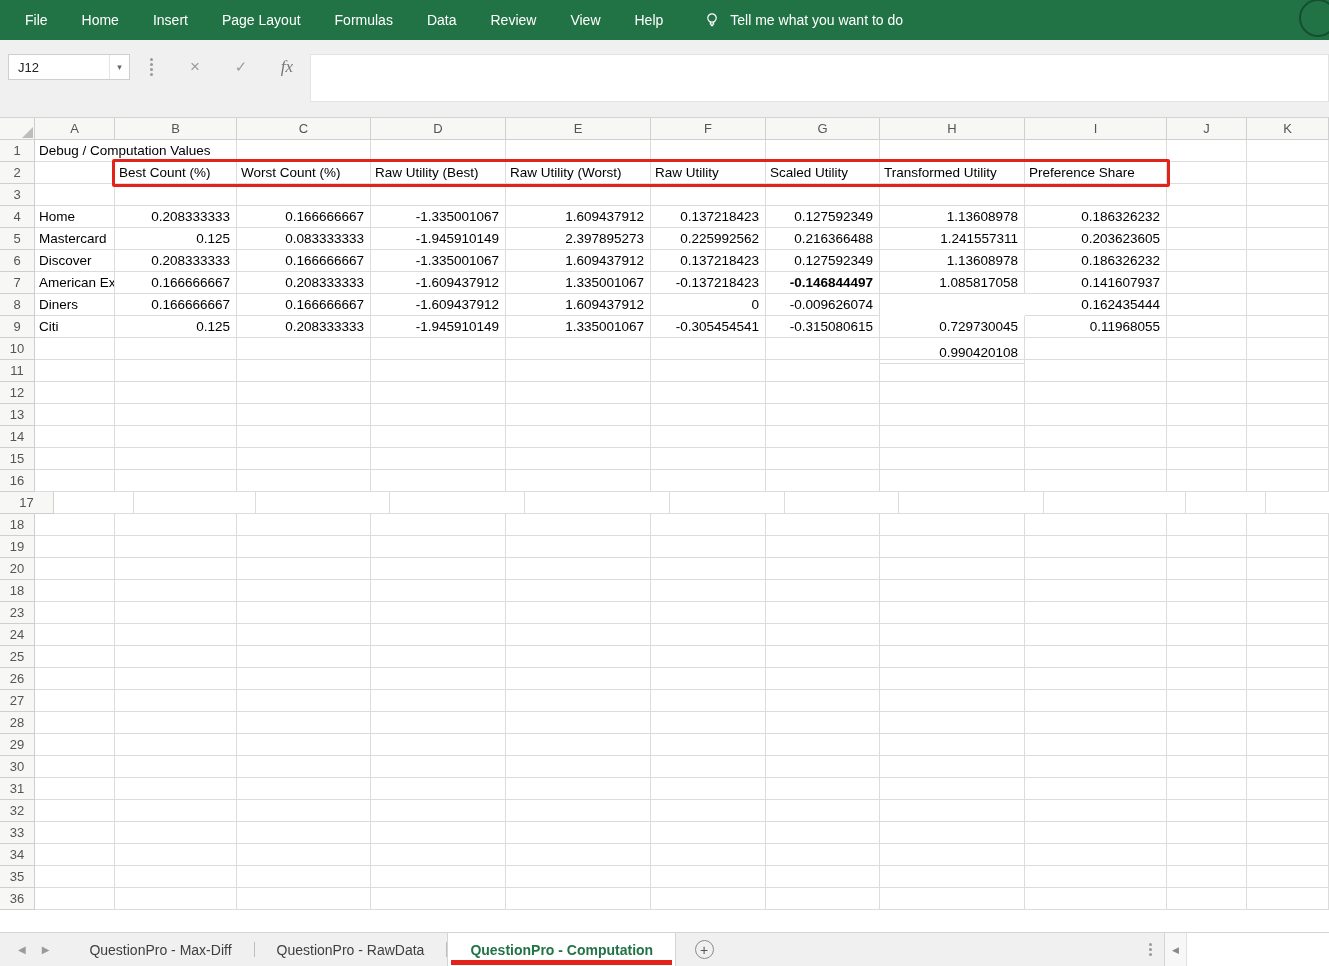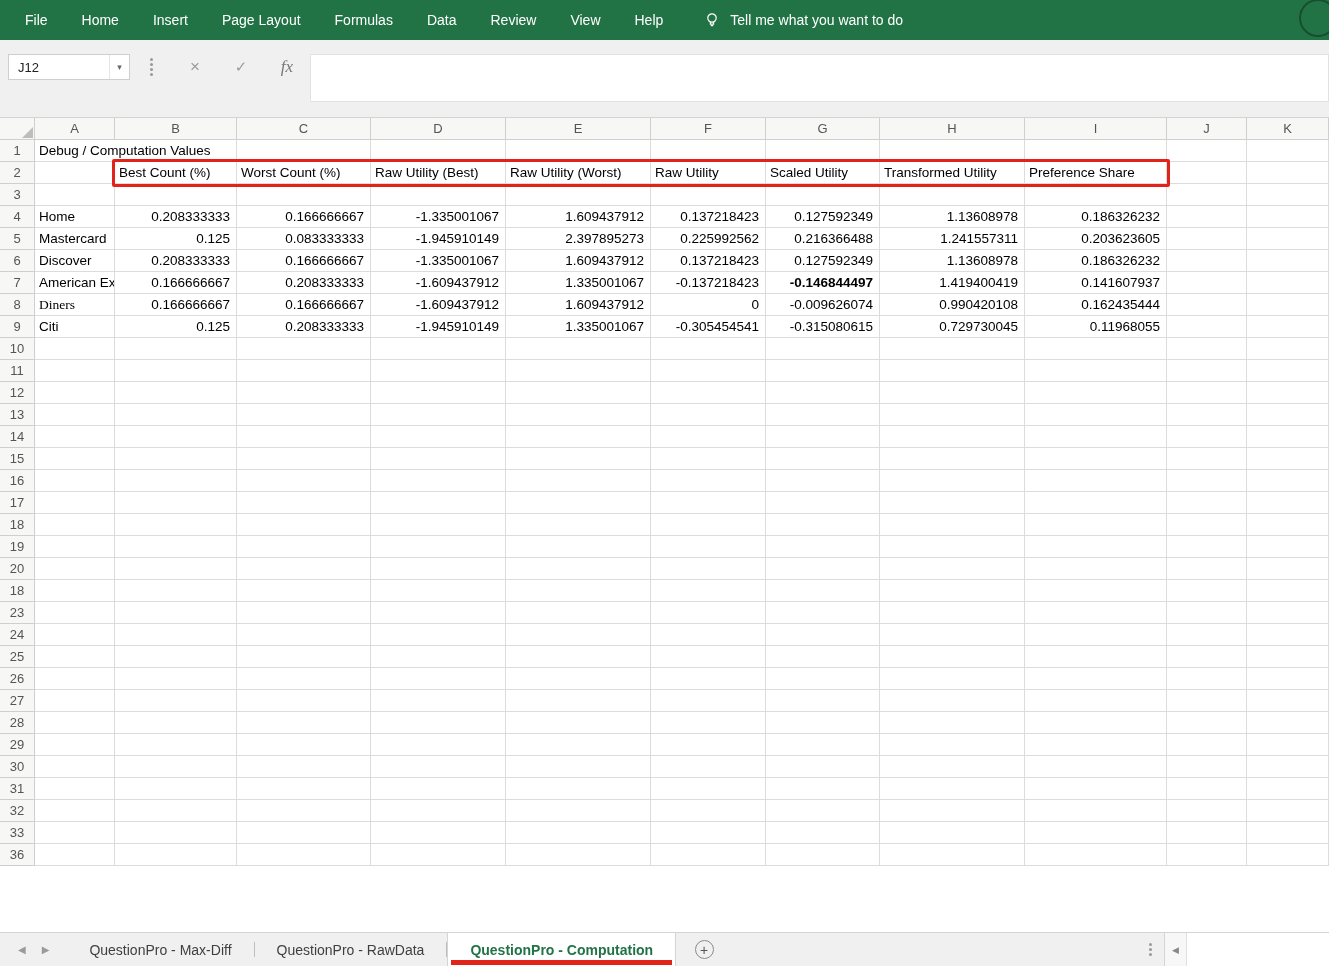--- a/index.html
+++ b/index.html
@@ -198,35 +198,35 @@
     </div>
     <div class="grid-row">
       <div class="hcell" style="width: 35px;">7</div>
       <div class="cell" style="width: 80px;">American Express</div>
       <div class="cell num" style="width: 122px;">0.166666667</div>
       <div class="cell num" style="width: 134px;">0.208333333</div>
       <div class="cell num" style="width: 135px;">-1.609437912</div>
       <div class="cell num" style="width: 145px;">1.335001067</div>
       <div class="cell num" style="width: 115px;">-0.137218423</div>
       <div class="cell num" style="width: 114px; font-weight: bold;">-0.146844497</div>
-      <div class="cell num" style="width: 145px;">1.419400419</div>
+      <div class="cell num" style="width: 145px;">1.085817058</div>
       <div class="cell num" style="width: 142px;">0.141607937</div>
       <div class="cell" style="width: 80px;"></div>
       <div class="cell" style="width: 82px;"></div>
     </div>
     <div class="grid-row">
       <div class="hcell" style="width: 35px;">8</div>
-      <div class="cell" style="width: 80px; font-family: Liberation Serif, serif;">Diners</div>
+      <div class="cell" style="width: 80px;">Diners</div>
       <div class="cell num" style="width: 122px;">0.166666667</div>
       <div class="cell num" style="width: 134px;">0.166666667</div>
       <div class="cell num" style="width: 135px;">-1.609437912</div>
       <div class="cell num" style="width: 145px;">1.609437912</div>
       <div class="cell num" style="width: 115px;">0</div>
       <div class="cell num" style="width: 114px;">-0.009626074</div>
-      <div class="cell num" style="width: 145px;">0.990420108</div>
+      <div class="cell num" style="width: 145px; margin-top: 48px;">0.990420108</div>
       <div class="cell num" style="width: 142px;">0.162435444</div>
       <div class="cell" style="width: 80px;"></div>
       <div class="cell" style="width: 82px;"></div>
     </div>
     <div class="grid-row">
       <div class="hcell" style="width: 35px;">9</div>
       <div class="cell" style="width: 80px;">Citi</div>
       <div class="cell num" style="width: 122px;">0.125</div>
       <div class="cell num" style="width: 134px;">0.208333333</div>
       <div class="cell num" style="width: 135px;">-1.945910149</div>
@@ -330,21 +330,21 @@
       <div class="cell" style="width: 135px;"></div>
       <div class="cell" style="width: 145px;"></div>
       <div class="cell" style="width: 115px;"></div>
       <div class="cell" style="width: 114px;"></div>
       <div class="cell" style="width: 145px;"></div>
       <div class="cell" style="width: 142px;"></div>
       <div class="cell" style="width: 80px;"></div>
       <div class="cell" style="width: 82px;"></div>
     </div>
     <div class="grid-row">
-      <div class="hcell" style="width: 35px;">17</div>
+      <div class="hcell" style="width: 54px;">17</div>
       <div class="cell" style="width: 80px;"></div>
       <div class="cell" style="width: 122px;"></div>
       <div class="cell" style="width: 134px;"></div>
       <div class="cell" style="width: 135px;"></div>
       <div class="cell" style="width: 145px;"></div>
       <div class="cell" style="width: 115px;"></div>
       <div class="cell" style="width: 114px;"></div>
       <div class="cell" style="width: 145px;"></div>
       <div class="cell" style="width: 142px;"></div>
       <div class="cell" style="width: 80px;"></div>
@@ -541,20 +541,48 @@
       <div class="cell" style="width: 145px;"></div>
       <div class="cell" style="width: 115px;"></div>
       <div class="cell" style="width: 114px;"></div>
       <div class="cell" style="width: 145px;"></div>
       <div class="cell" style="width: 142px;"></div>
       <div class="cell" style="width: 80px;"></div>
       <div class="cell" style="width: 82px;"></div>
     </div>
     <div class="grid-row">
       <div class="hcell" style="width: 35px;">33</div>
+      <div class="cell" style="width: 80px;"></div>
+      <div class="cell" style="width: 122px;"></div>
+      <div class="cell" style="width: 134px;"></div>
+      <div class="cell" style="width: 135px;"></div>
+      <div class="cell" style="width: 145px;"></div>
+      <div class="cell" style="width: 115px;"></div>
+      <div class="cell" style="width: 114px;"></div>
+      <div class="cell" style="width: 145px;"></div>
+      <div class="cell" style="width: 142px;"></div>
+      <div class="cell" style="width: 80px;"></div>
+      <div class="cell" style="width: 82px;"></div>
+    </div>
+    <div class="grid-row">
+      <div class="hcell" style="width: 35px;">34</div>
+      <div class="cell" style="width: 80px;"></div>
+      <div class="cell" style="width: 122px;"></div>
+      <div class="cell" style="width: 134px;"></div>
+      <div class="cell" style="width: 135px;"></div>
+      <div class="cell" style="width: 145px;"></div>
+      <div class="cell" style="width: 115px;"></div>
+      <div class="cell" style="width: 114px;"></div>
+      <div class="cell" style="width: 145px;"></div>
+      <div class="cell" style="width: 142px;"></div>
+      <div class="cell" style="width: 80px;"></div>
+      <div class="cell" style="width: 82px;"></div>
+    </div>
+    <div class="grid-row">
+      <div class="hcell" style="width: 35px;">35</div>
       <div class="cell" style="width: 80px;"></div>
       <div class="cell" style="width: 122px;"></div>
       <div class="cell" style="width: 134px;"></div>
       <div class="cell" style="width: 135px;"></div>
       <div class="cell" style="width: 145px;"></div>
       <div class="cell" style="width: 115px;"></div>
       <div class="cell" style="width: 114px;"></div>
       <div class="cell" style="width: 145px;"></div>
       <div class="cell" style="width: 142px;"></div>
       <div class="cell" style="width: 80px;"></div>

